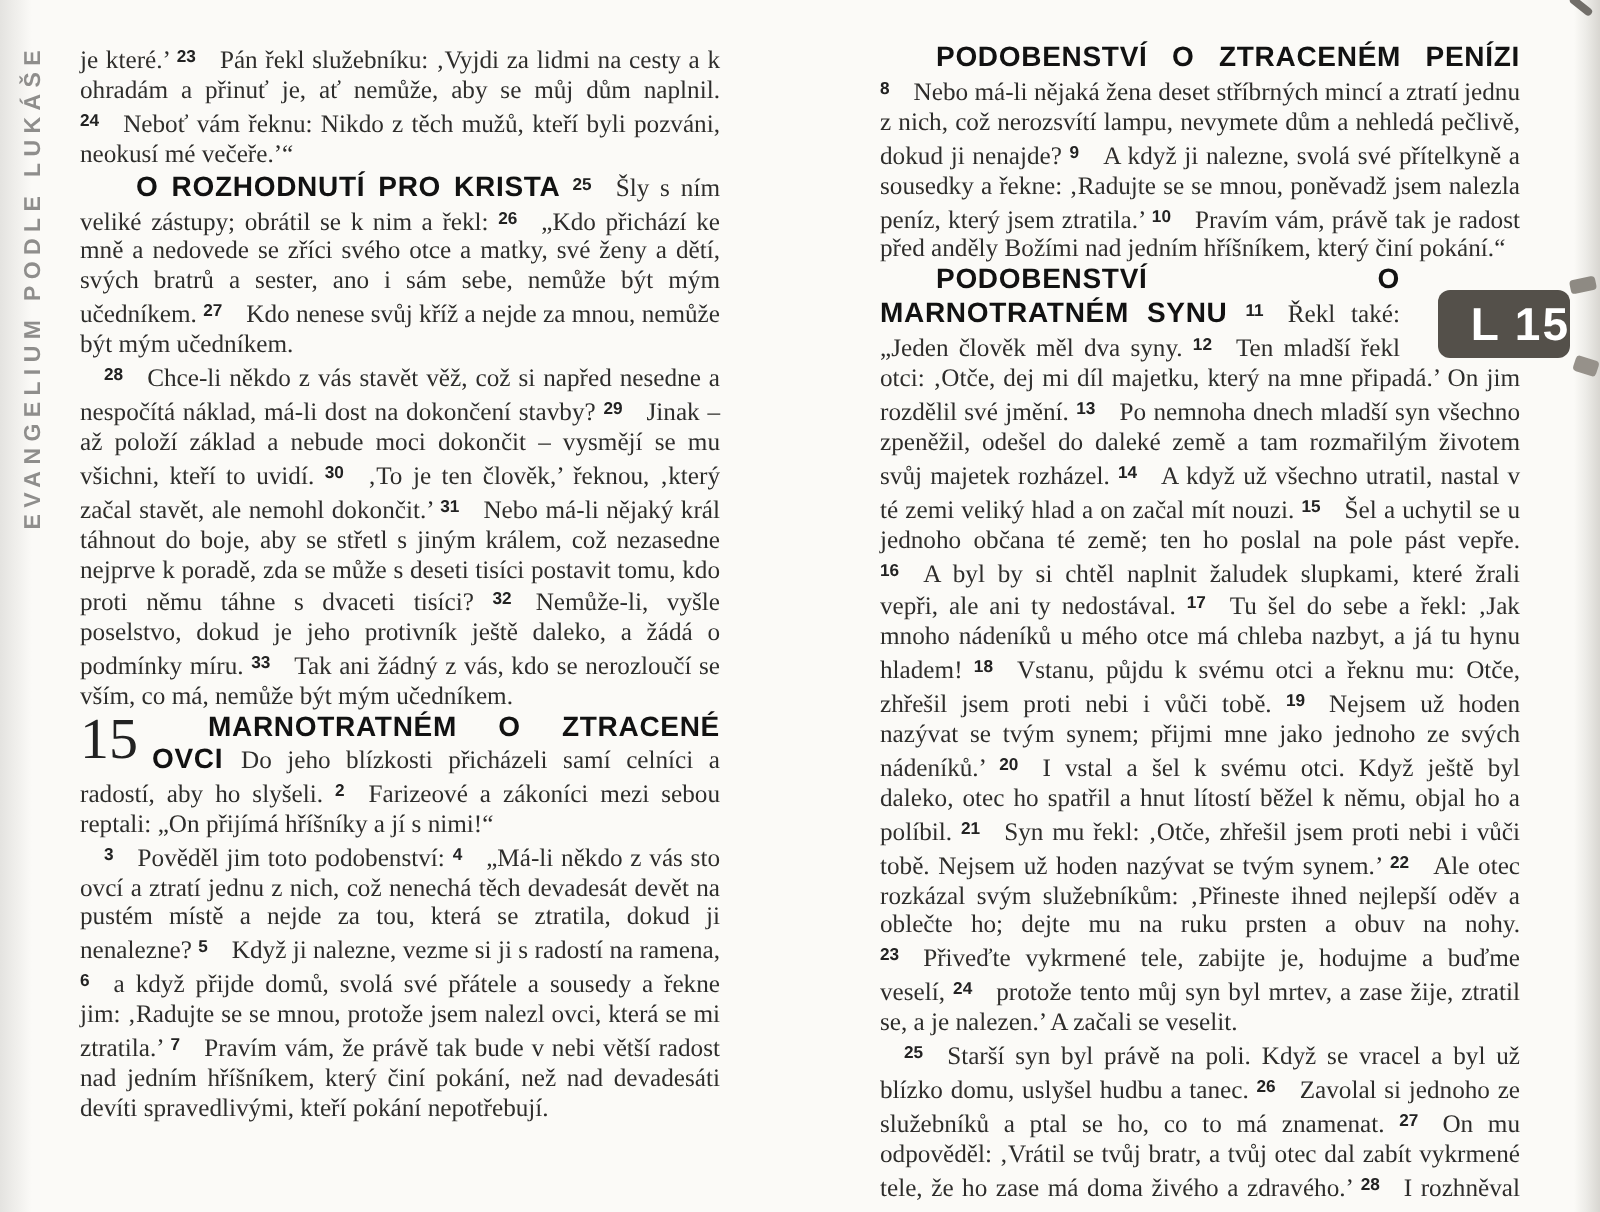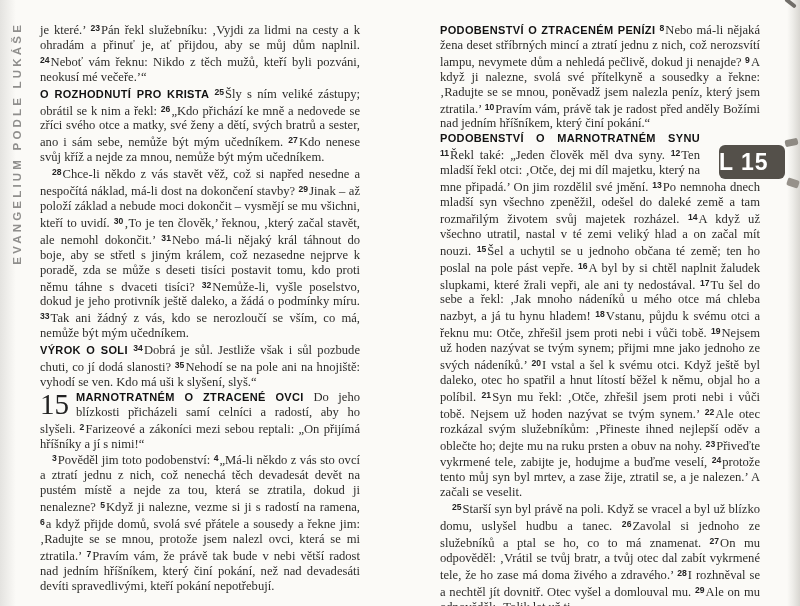--- a/index.html
+++ b/index.html
@@ -51,61 +51,61 @@
     color: #2e2d2b; text-align: justify;
   }
   .col-left  { left: 40px; }
   .col-right { left: 440px; }
 
   p.para { margin: 0; padding: 0; }
   p.indent { text-indent: 12px; }
 
   .heading {
     font-family: "Liberation Sans", sans-serif;
-    font-weight: bold; font-size: 11px; letter-spacing: 0.35px;
+    font-weight: bold; font-size: 14px; letter-spacing: 0.35px;
     color: #121212;
+    margin-left: 28px;
   }
   .verse {
     font-family: "Liberation Sans", sans-serif;
     font-weight: bold; font-size: 8.6px;
-    vertical-align: 3px; padding-right: 1px; color: #222;
+    vertical-align: 3px; padding-right: 12px; color: #222;
   }
   .drop-cap {
     float: left;
     font-size: 29px; line-height: 25px;
     padding: 2px 7px 0 0; color: #222;
   }
   .tab-spacer { float: right; width: 60px; height: 45px; }
 
   
   .chapter-tab {
     position: absolute; left: 719px; top: 145px; width: 66px; height: 34px;
     background: #54504a; border-radius: 6px;
-    display: flex; align-items: center; justify-content: flex-start;
+    display: flex; align-items: center; justify-content: flex-end;
     font-family: "Liberation Sans", sans-serif;
     font-weight: bold; font-size: 23px; letter-spacing: 1px; color: #ffffff;
   }
 </style>
 </head>
 <body>
 
 <div class="spread">
   <div class="edge-left"></div>
   <div class="edge-right"></div>
   <div class="corner-mark"></div>
   <div class="tear-1"></div>
   <div class="tear-2"></div>
 
   <div class="sidebar">EVANGELIUM PODLE LUKÁŠE</div>
 
   <div class="col col-left" id="col-left">
-      <p class="para"><span class="vtext">je které.’ </span><span class="verse">23</span><span class="vtext">Pán řekl služebníku: ‚Vyjdi za lidmi na cesty a k ohradám a přinuť je, ať přijdou, aby se můj dům naplnil. </span><span class="verse">24</span><span class="vtext">Neboť vám řeknu: Nikdo z těch mužů, kteří byli pozváni, neokusí mé večeře.’“</span></p>
+      <p class="para"><span class="vtext">je které.’ </span><span class="verse">23</span><span class="vtext">Pán řekl služebníku: ‚Vyjdi za lidmi na cesty a k ohradám a přinuť je, ať nemůže, aby se můj dům naplnil. </span><span class="verse">24</span><span class="vtext">Neboť vám řeknu: Nikdo z těch mužů, kteří byli pozváni, neokusí mé večeře.’“</span></p>
       <p class="para"><span class="heading">O ROZHODNUTÍ PRO KRISTA </span><span class="verse">25</span><span class="vtext">Šly s ním veliké zástupy; obrátil se k nim a řekl: </span><span class="verse">26</span><span class="vtext">„Kdo přichází ke mně a nedovede se zříci svého otce a matky, své ženy a dětí, svých bratrů a sester, ano i sám sebe, nemůže být mým učedníkem. </span><span class="verse">27</span><span class="vtext">Kdo nenese svůj kříž a nejde za mnou, nemůže být mým učedníkem.</span></p>
       <p class="para indent"><span class="verse">28</span><span class="vtext">Chce-li někdo z vás stavět věž, což si napřed nesedne a nespočítá náklad, má-li dost na dokončení stavby? </span><span class="verse">29</span><span class="vtext">Jinak – až položí základ a nebude moci dokončit – vysmějí se mu všichni, kteří to uvidí. </span><span class="verse">30</span><span class="vtext">‚To je ten člověk,’ řeknou, ‚který začal stavět, ale nemohl dokončit.’ </span><span class="verse">31</span><span class="vtext">Nebo má-li nějaký král táhnout do boje, aby se střetl s jiným králem, což nezasedne nejprve k poradě, zda se může s deseti tisíci postavit tomu, kdo proti němu táhne s dvaceti tisíci? </span><span class="verse">32</span><span class="vtext">Nemůže-li, vyšle poselstvo, dokud je jeho protivník ještě daleko, a žádá o podmínky míru. </span><span class="verse">33</span><span class="vtext">Tak ani žádný z vás, kdo se nerozloučí se vším, co má, nemůže být mým učedníkem.</span></p>
-      <p class="para"><span class="heading">VÝROK O SOLI </span><span class="verse">34</span><span class="vtext">Dobrá je sůl. Jestliže však i sůl pozbude chuti, co jí dodá slanosti? </span><span class="verse">35</span><span class="vtext">Nehodí se na pole ani na hnojiště: vyhodí se ven. Kdo má uši k slyšení, slyš.“</span></p>
       <p class="para"><span class="drop-cap">15</span><span class="heading">MARNOTRATNÉM O ZTRACENÉ OVCI </span><span class="vtext">Do jeho blízkosti přicházeli samí celníci a radostí, aby ho slyšeli. </span><span class="verse">2</span><span class="vtext">Farizeové a zákoníci mezi sebou reptali: „On přijímá hříšníky a jí s nimi!“</span></p>
       <p class="para indent"><span class="verse">3</span><span class="vtext">Pověděl jim toto podobenství: </span><span class="verse">4</span><span class="vtext">„Má-li někdo z vás sto ovcí a ztratí jednu z nich, což nenechá těch devadesát devět na pustém místě a nejde za tou, která se ztratila, dokud ji nenalezne? </span><span class="verse">5</span><span class="vtext">Když ji nalezne, vezme si ji s radostí na ramena, </span><span class="verse">6</span><span class="vtext">a když přijde domů, svolá své přátele a sousedy a řekne jim: ‚Radujte se se mnou, protože jsem nalezl ovci, která se mi ztratila.’ </span><span class="verse">7</span><span class="vtext">Pravím vám, že právě tak bude v nebi větší radost nad jedním hříšníkem, který činí pokání, než nad devadesáti devíti spravedlivými, kteří pokání nepotřebují.</span></p>
     </div>
   <div class="col col-right" id="col-right">
       <p class="para"><span class="heading">PODOBENSTVÍ O ZTRACENÉM PENÍZI </span><span class="verse">8</span><span class="vtext">Nebo má-li nějaká žena deset stříbrných mincí a ztratí jednu z nich, což nerozsvítí lampu, nevymete dům a nehledá pečlivě, dokud ji nenajde? </span><span class="verse">9</span><span class="vtext">A když ji nalezne, svolá své přítelkyně a sousedky a řekne: ‚Radujte se se mnou, poněvadž jsem nalezla peníz, který jsem ztratila.’ </span><span class="verse">10</span><span class="vtext">Pravím vám, právě tak je radost před anděly Božími nad jedním hříšníkem, který činí pokání.“</span></p>
       <p class="para"><span class="tab-spacer"></span><span class="heading">PODOBENSTVÍ O MARNOTRATNÉM SYNU </span><span class="verse">11</span><span class="vtext">Řekl také: „Jeden člověk měl dva syny. </span><span class="verse">12</span><span class="vtext">Ten mladší řekl otci: ‚Otče, dej mi díl majetku, který na mne připadá.’ On jim rozdělil své jmění. </span><span class="verse">13</span><span class="vtext">Po nemnoha dnech mladší syn všechno zpeněžil, odešel do daleké země a tam rozmařilým životem svůj majetek rozházel. </span><span class="verse">14</span><span class="vtext">A když už všechno utratil, nastal v té zemi veliký hlad a on začal mít nouzi. </span><span class="verse">15</span><span class="vtext">Šel a uchytil se u jednoho občana té země; ten ho poslal na pole pást vepře. </span><span class="verse">16</span><span class="vtext">A byl by si chtěl naplnit žaludek slupkami, které žrali vepři, ale ani ty nedostával. </span><span class="verse">17</span><span class="vtext">Tu šel do sebe a řekl: ‚Jak mnoho nádeníků u mého otce má chleba nazbyt, a já tu hynu hladem! </span><span class="verse">18</span><span class="vtext">Vstanu, půjdu k svému otci a řeknu mu: Otče, zhřešil jsem proti nebi i vůči tobě. </span><span class="verse">19</span><span class="vtext">Nejsem už hoden nazývat se tvým synem; přijmi mne jako jednoho ze svých nádeníků.’ </span><span class="verse">20</span><span class="vtext">I vstal a šel k svému otci. Když ještě byl daleko, otec ho spatřil a hnut lítostí běžel k němu, objal ho a políbil. </span><span class="verse">21</span><span class="vtext">Syn mu řekl: ‚Otče, zhřešil jsem proti nebi i vůči tobě. Nejsem už hoden nazývat se tvým synem.’ </span><span class="verse">22</span><span class="vtext">Ale otec rozkázal svým služebníkům: ‚Přineste ihned nejlepší oděv a oblečte ho; dejte mu na ruku prsten a obuv na nohy. </span><span class="verse">23</span><span class="vtext">Přiveďte vykrmené tele, zabijte je, hodujme a buďme veselí, </span><span class="verse">24</span><span class="vtext">protože tento můj syn byl mrtev, a zase žije, ztratil se, a je nalezen.’ A začali se veselit.</span></p>
       <p class="para indent"><span class="verse">25</span><span class="vtext">Starší syn byl právě na poli. Když se vracel a byl už blízko domu, uslyšel hudbu a tanec. </span><span class="verse">26</span><span class="vtext">Zavolal si jednoho ze služebníků a ptal se ho, co to má znamenat. </span><span class="verse">27</span><span class="vtext">On mu odpověděl: ‚Vrátil se tvůj bratr, a tvůj otec dal zabít vykrmené tele, že ho zase má doma živého a zdravého.’ </span><span class="verse">28</span><span class="vtext">I rozhněval se a nechtěl jít dovnitř. Otec vyšel a domlouval mu. </span><span class="verse">29</span><span class="vtext">Ale on mu odpověděl: ‚Tolik let už ti</span></p>
     </div>
 
   <div class="chapter-tab" id="chapter-tab" style="background: rgb(84, 80, 74); color: rgb(255, 255, 255);">

